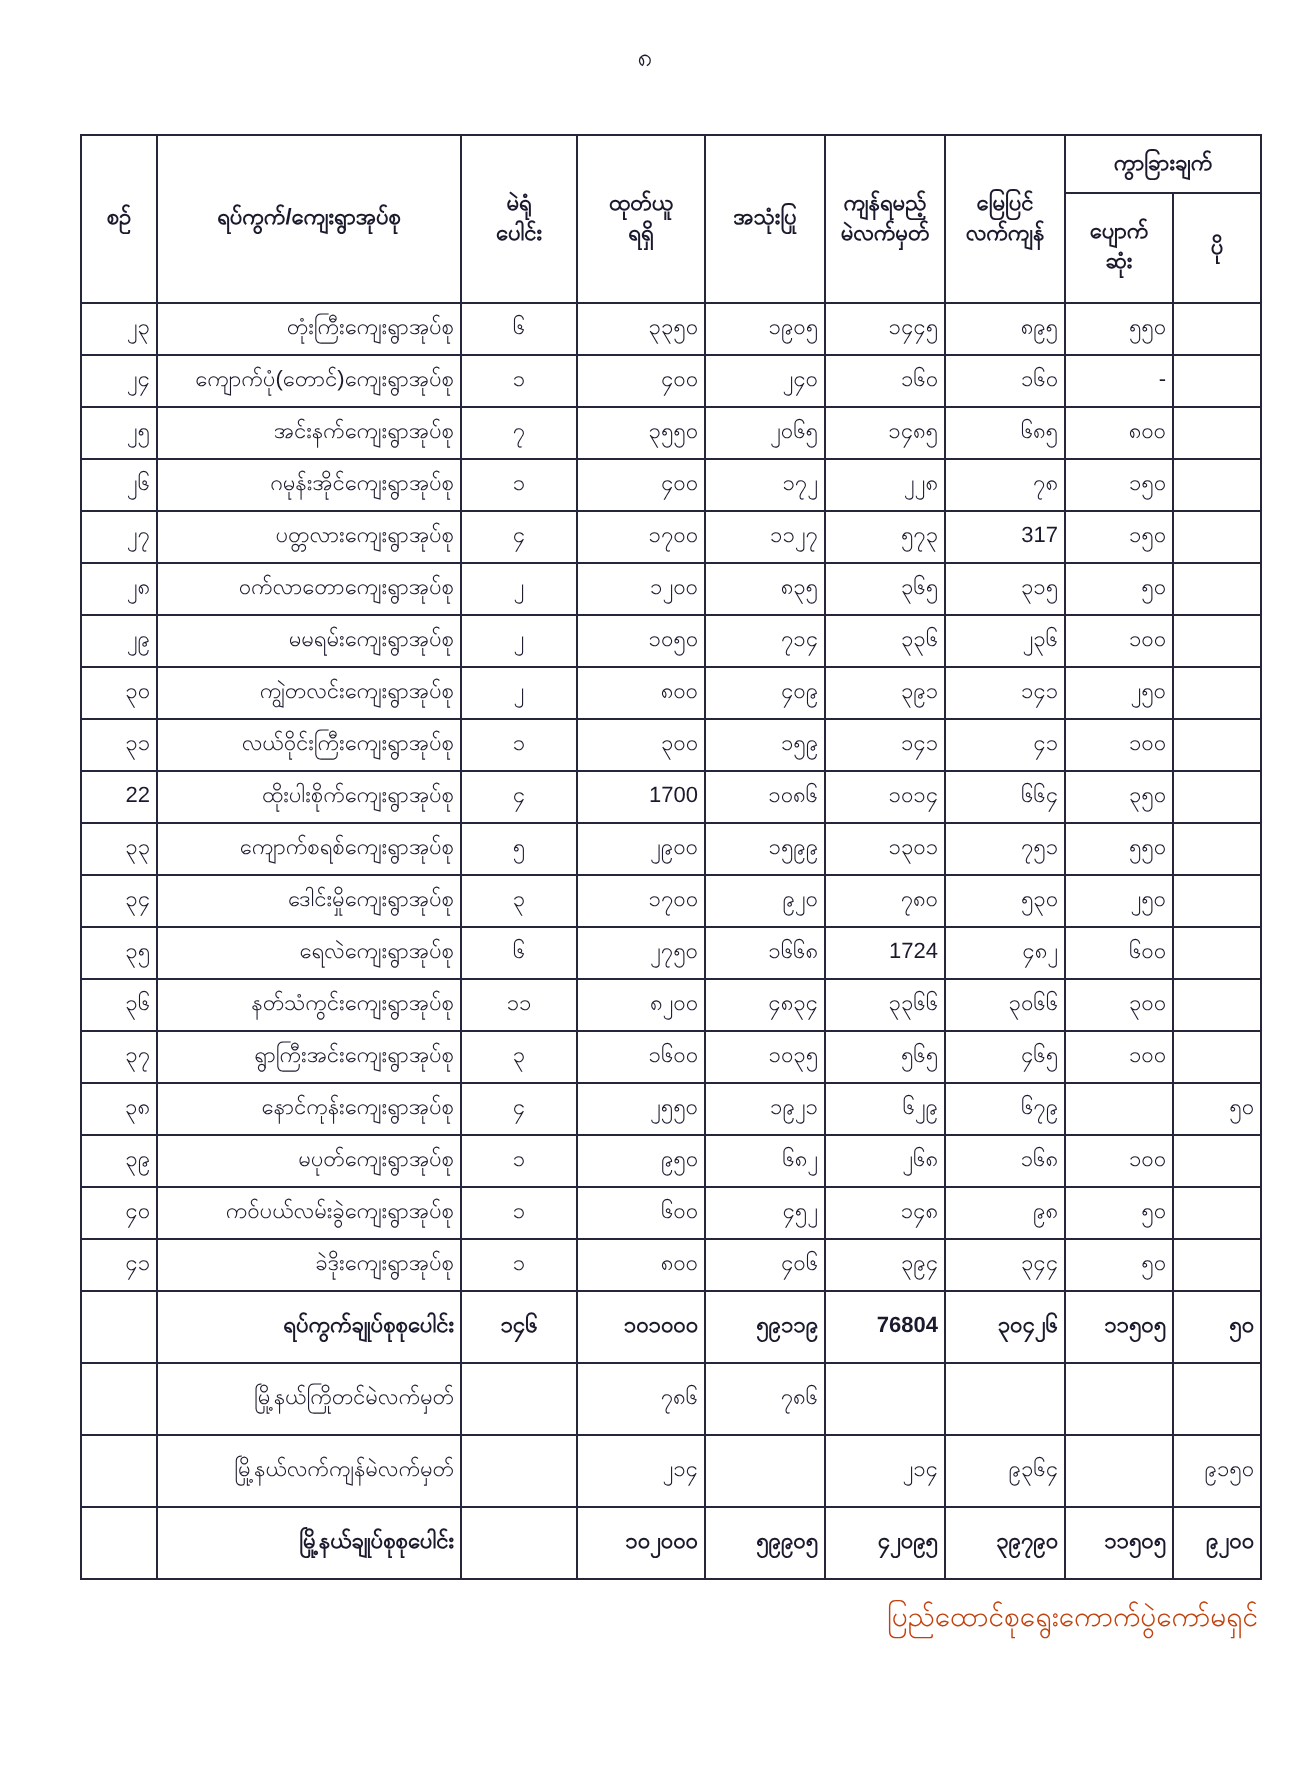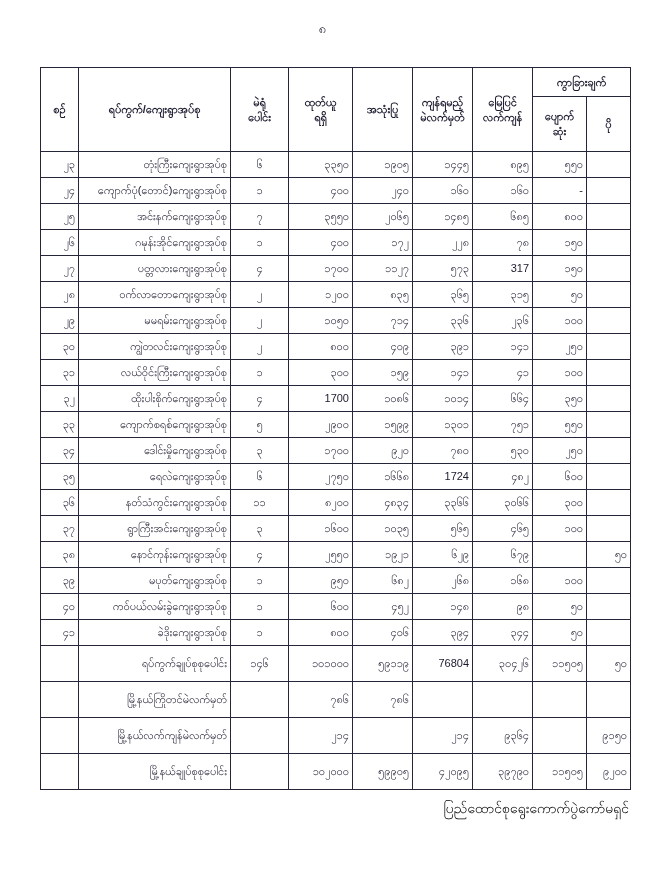--- a/index.html
+++ b/index.html
@@ -50,34 +50,34 @@
   table.results thead tr.sub-head th { height: 50px; }
   table.results thead tr.top-head th.span-head { height: 24px; text-align: center; }
   table.results td {
     font-size: 11px;
     height: 25px;
     padding: 0 3px;
     line-height: 1.15;
     vertical-align: middle;
   }
   tbody.footer-section td { height: 35px; }
-  tr.bold-row td { font-weight: normal; }
+  tr.bold-row td { font-weight: bold; }
   .col-no       { text-align: right; }
   .col-name     { text-align: right; padding-left: 5px; }
   .col-stations { text-align: center; }
   .col-received, .col-used, .col-due, .col-ground, .col-missing, .col-surplus {
     text-align: right;
     padding-right: 9px;
   }
   .signature {
     position: absolute;
     top: 799px;
     right: 16px;
     font-size: 14px;
-    color: #000000;
+    color: #c2410c;
     padding-left: 45px;
   }
 </style>
 </head>
 <body>
 
 <div class="page">
 
   <div class="page-number">၈</div>
 
@@ -208,21 +208,21 @@
           <td class="col-name">လယ်ဝိုင်းကြီးကျေးရွာအုပ်စု</td>
           <td class="col-stations">၁</td>
           <td class="col-received">၃၀၀</td>
           <td class="col-used">၁၅၉</td>
           <td class="col-due">၁၄၁</td>
           <td class="col-ground">၄၁</td>
           <td class="col-missing">၁၀၀</td>
           <td class="col-surplus"></td>
         </tr>
         <tr>
-          <td class="col-no">၃၂</td>
+          <td class="col-no">22</td>
           <td class="col-name">ထိုးပါးစိုက်ကျေးရွာအုပ်စု</td>
           <td class="col-stations">၄</td>
           <td class="col-received">1700</td>
           <td class="col-used">၁၀၈၆</td>
           <td class="col-due">၁၀၁၄</td>
           <td class="col-ground">၆၆၄</td>
           <td class="col-missing">၃၅၀</td>
           <td class="col-surplus"></td>
         </tr>
         <tr>

